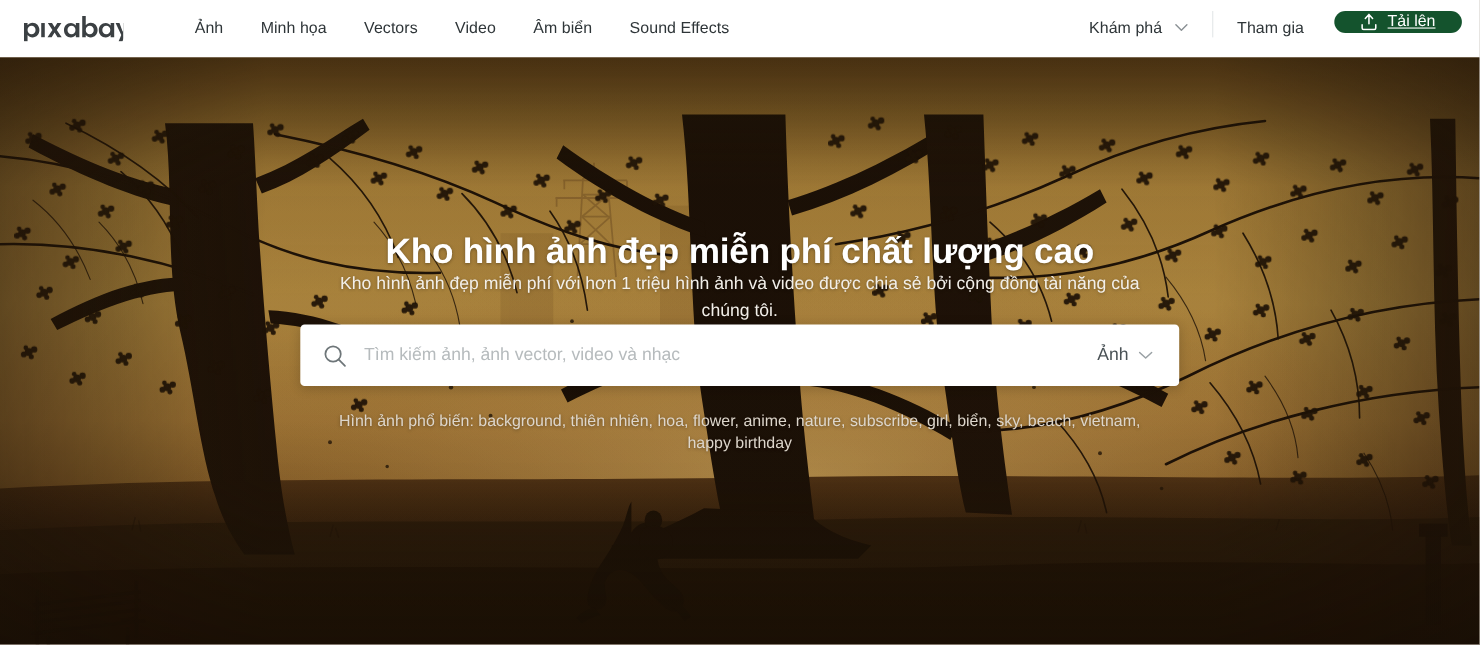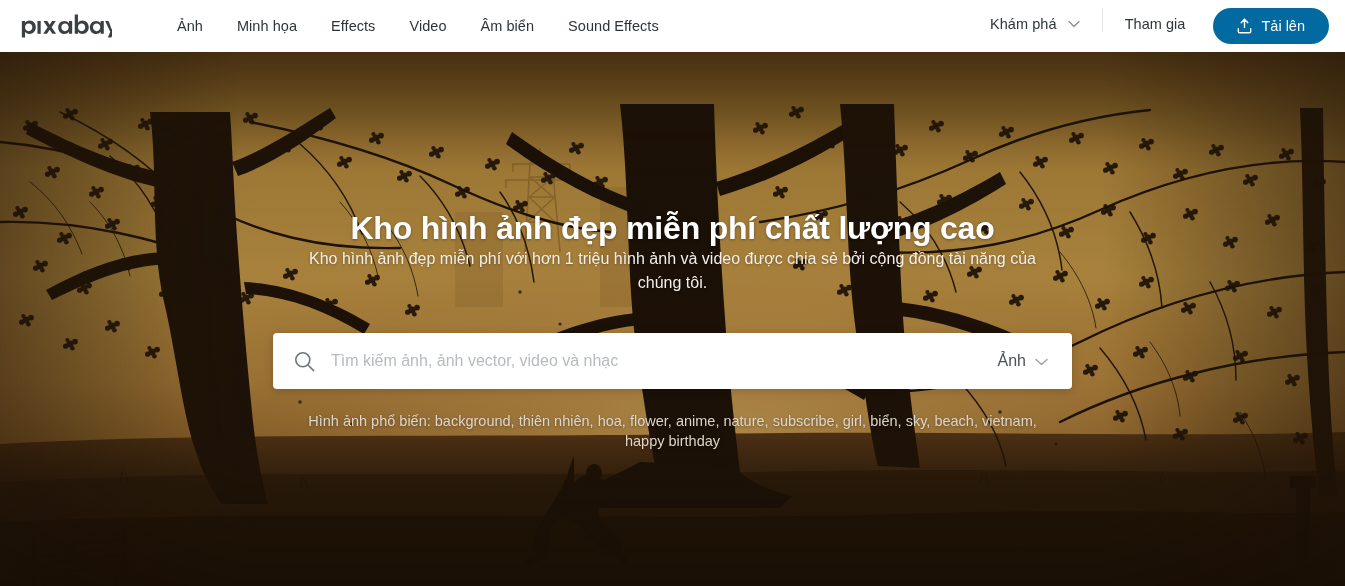--- a/index.html
+++ b/index.html
@@ -64,31 +64,32 @@
   .divider {
     width: 1px;
     height: 24px;
     background: #e3e6e8;
     margin: 0 6px;
   }
   .upload-btn {
     display: flex;
     align-items: center;
     gap: 9px;
-    background: #0369a1;
+    background: #14532d;
     color: #ffffff;
     border: none;
     border-radius: 22px;
-    height: 36px;
+    height: 20px;
     padding: 0 24px;
     font-size: 14.5px;
     font-family: "Liberation Sans", sans-serif;
     cursor: pointer;
     margin-left: 12px;
     white-space: nowrap;
+    text-decoration: underline;
   }
   .upload-btn svg { display: block; }
 
   
   .hero {
     position: relative;
     width: 100%;
     height: 534px;
     overflow: hidden;
     background: #3a2a17;
@@ -122,21 +123,20 @@
   .hero-sub {
     width: 760px;
     font-size: 16px;
     line-height: 24px;
     color: #f2efe9;
     text-align: center;
     text-shadow: 0 1px 3px rgba(0,0,0,0.3);
   }
 
   .search-wrap {
-    margin-top: 38px;
     width: 799px;
     height: 56px;
     background: #ffffff;
     border-radius: 4px;
     display: flex;
     align-items: center;
     padding: 0 14px 0 20px;
     box-shadow: 0 2px 10px rgba(0,0,0,0.18);
   }
   .search-icon {
@@ -204,21 +204,21 @@
         <path d="M165.4 14c4 0 7.4 1.7 9.8 4.9V14h7v28h-7v-4.3c-2.4 3.1-5.8 4.8-9.8 4.8-7.9 0-13.6-6.1-13.6-14.3S157.5 14 165.4 14zm1.2 5.5c-4.6 0-7.9 3.5-7.9 8.4s3.3 8.4 7.9 8.4 7.9-3.5 7.9-8.4-3.3-8.4-7.9-8.4z"></path>
 
         <path d="M185 14h7.6l6.4 17.4 1-2.8V14h7v18.5L198.5 50H191l5.2-12.3L185 14z"></path>
       </g>
     </svg>
   </div>
 
   <nav class="nav-main">
     <a class="nav-link" href="#">Ảnh</a>
     <a class="nav-link" href="#">Minh họa</a>
-    <a class="nav-link" href="#">Effects</a>
+    <a class="nav-link" href="#">Vectors</a>
     <a class="nav-link" href="#">Video</a>
     <a class="nav-link" href="#">Âm biển</a>
     <a class="nav-link" href="#">Sound Effects</a>
   </nav>
 
   <div class="nav-right">
     <a class="nav-link" href="#">
       <span>Khám phá</span>
       <span class="chev">
         <svg width="12" height="8" viewBox="0 0 12 8" aria-hidden="true">

